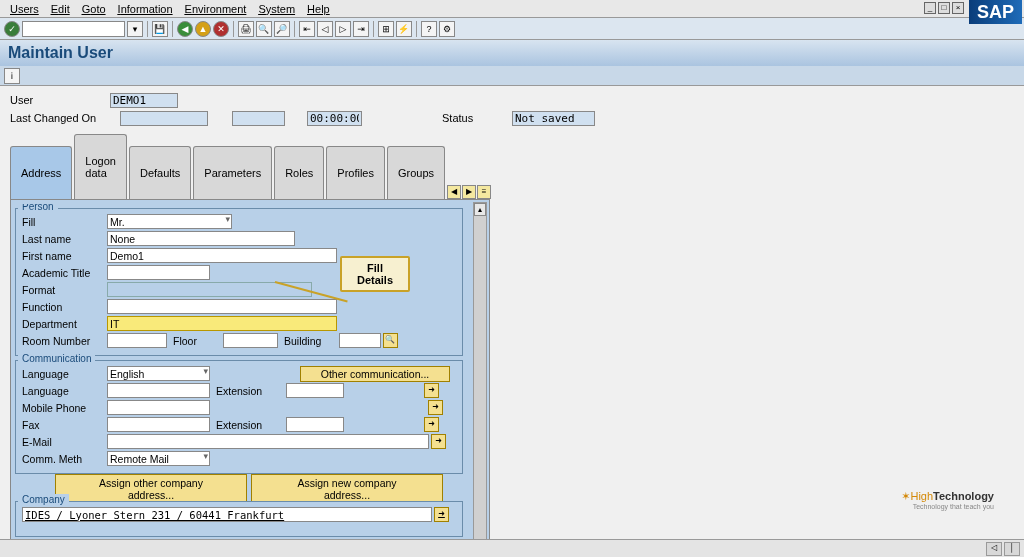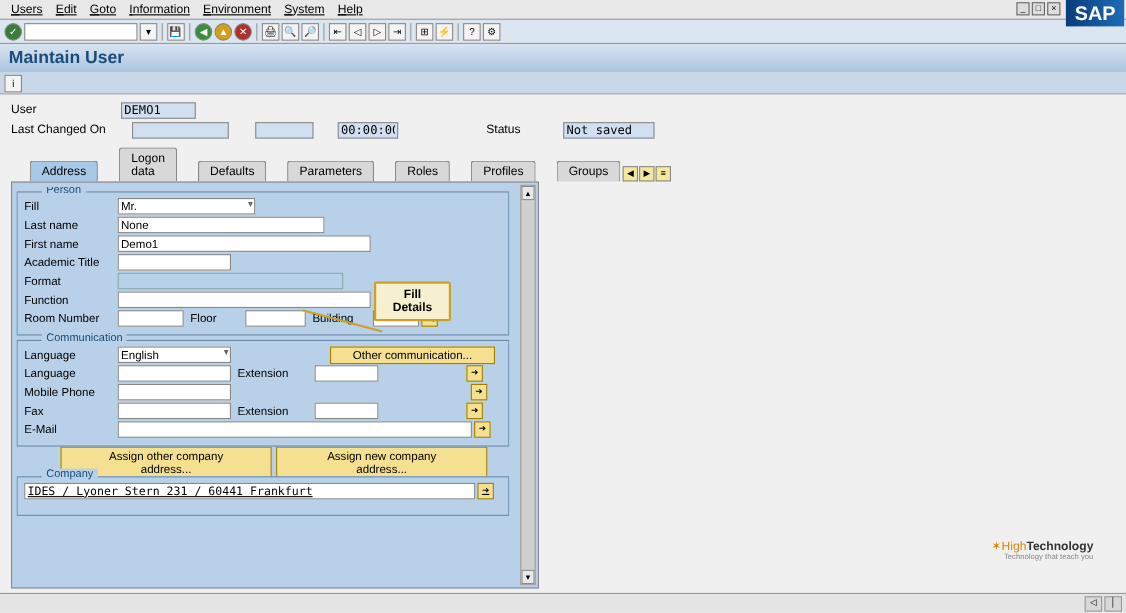--- a/index.html
+++ b/index.html
@@ -32,35 +32,35 @@
     .header-fields { display: flex; flex-direction: column; gap: 2px; margin-bottom: 8px; }
     .hf-row { display: flex; align-items: center; gap: 20px; height: 16px;}
     .hf-label { width: 80px; color: #000; }
     .hf-input { background: #d0e0f0; border: 1px solid #888; padding: 0 2px; height: 15px; font-family: monospace;}
     .hf-input.plain { background: #d0e0f0; }
     .hf-status-label { width: 50px; margin-left: 60px;}
 
     
     .tabs-container { margin-top: 8px; }
     .tabs { display: flex; align-items: flex-end; }
-    .tab { padding: 3px 10px; background: #d8d8d8; border: 1px solid #888; border-bottom: none; margin-right: 2px; cursor: pointer; border-radius: 3px 3px 0 0; margin-left: 17px;}
+    .tab { padding: 20px 10px; background: #d8d8d8; border: 1px solid #888; border-bottom: none; margin-right: 2px; cursor: pointer; border-radius: 3px 3px 0 0;}
     .tab.active { background: #a8c8e8; font-weight: normal;}
     .tab-scroll { margin-left: auto; display: flex; gap: 1px;}
     .tab-scroll span { width: 14px; height: 14px; border: 1px solid #888; background: #f4e8a0; cursor: pointer; font-size: 8px; text-align:center; line-height:12px;}
 
     
     .tab-content { border: 1px solid #888; background: #b8d0e8; padding: 4px; height: 370px; width: 480px; position: relative; overflow: hidden;}
     .tab-inner { width: 448px; height: 100%; overflow-y: hidden;}
     .scroll-outer { position: absolute; right: 2px; top: 2px; bottom: 2px; width: 14px; background: #d0d0d0; border: 1px solid #999;}
     .scroll-outer .up, .scroll-outer .down { height: 13px; background: #e8e8e8; text-align:center; font-size:8px; cursor:pointer; line-height:11px; border:1px solid #888;}
     .scroll-outer .down { position:absolute; bottom:0; left:0; right:0;}
 
     
     .groupbox { border: 1px solid #6a8caa; margin: 4px 0; padding: 4px 6px 6px 6px; background: #b8d0e8; position: relative;}
-    .groupbox .grouptitle { position: absolute; top: -8px; left: 22px; background: #b8d0e8; padding: 0 4px; font-size: 10px; color: #1a4b7a;}
+    .groupbox .grouptitle { position: absolute; top: -8px; left: 2px; background: #b8d0e8; padding: 0 4px; font-size: 10px; color: #1a4b7a;}
 
     .form-row { display: flex; align-items: center; height: 17px; }
     .form-label { width: 85px; font-size: 10.5px;}
     .form-input { height: 15px; border: 1px solid #888; background: white; padding: 0 2px; font-size: 10.5px;}
     .form-input.dd { background: white; width: 125px;}
     .dd-wrapper { position: relative; display:inline-block;}
     .dd-wrapper::after { content:"▾"; position:absolute; right:2px; top:0px; font-size:9px; color:#666; pointer-events:none;}
     .form-input.highlight { background: #f9ea7a; border: 1px solid #b89700;}
     .form-input.ro { background: #b8d0e8; border: 1px solid #8aa;}
 
@@ -192,20 +192,24 @@
           </div>
           <div class="form-row">
             <span class="form-label">Format</span>
             <input class="form-input ro" style="width: 205px;" value="">
           </div>
           <div class="form-row">
             <span class="form-label">Function</span>
             <input class="form-input" style="width: 230px;" value="">
           </div>
           <div class="form-row">
+            <span class="form-label">Department</span>
+            <input class="form-input highlight" style="width: 230px;" value="IT">
+          </div>
+          <div class="form-row">
             <span class="form-label">Room Number</span>
             <input class="form-input" style="width: 60px;" value="">
             <span class="form-label" style="width:50px; margin-left:6px;">Floor</span>
             <input class="form-input" style="width: 55px;" value="">
             <span class="form-label" style="width:55px; margin-left:6px;">Building</span>
             <input class="form-input" style="width: 42px;" value="">
             <div class="side-btn">🔍</div>
           </div>
         </div>
 
@@ -233,20 +237,24 @@
             <input class="form-input" style="width: 103px;" value="">
             <span class="form-label" style="width:60px; margin-left:6px;">Extension</span>
             <input class="form-input" style="width: 58px; margin-left: 10px;" value="">
             <div class="side-btn" style="margin-left:80px;">➜</div>
           </div>
           <div class="form-row">
             <span class="form-label">E-Mail</span>
             <input class="form-input" style="width: 322px;" value="">
             <div class="side-btn">➜</div>
           </div>
+          <div class="form-row">
+            <span class="form-label">Comm. Meth</span>
+            <span class="dd-wrapper"><input class="form-input dd" style="width: 103px;" value="Remote Mail"></span>
+          </div>
         </div>
 
         <div class="form-row" style="margin-top:6px; gap:4px; justify-content:flex-start; padding-left:40px;">
           <button class="wide-btn" style="width:192px;">Assign other company address...</button>
           <button class="wide-btn" style="width:192px;">Assign new company address...</button>
         </div>
 
         <div class="groupbox" style="height:36px;text-decoration:underline;">
           <span class="grouptitle">Company</span>
           <div class="form-row">

